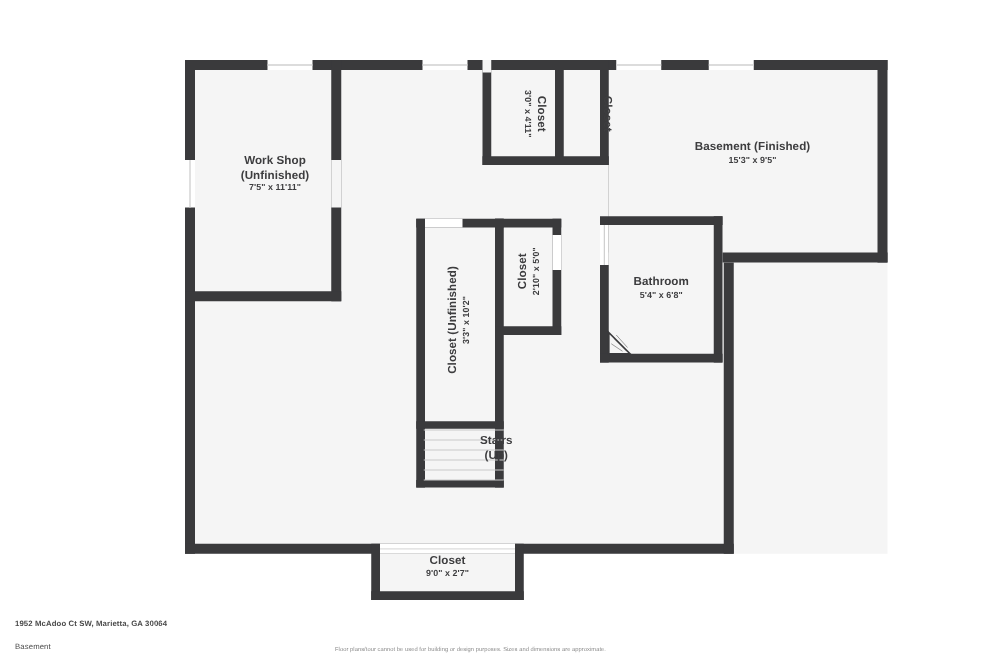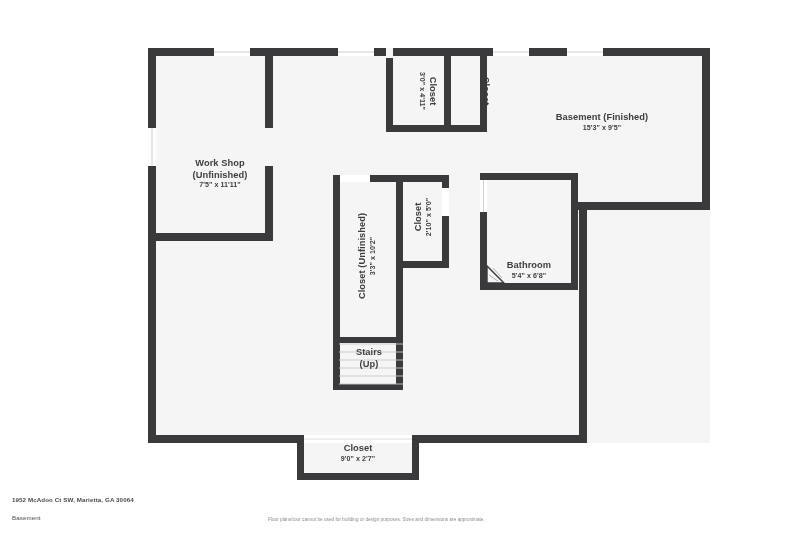--- a/index.html
+++ b/index.html
@@ -203,56 +203,56 @@
     <line x1="339" y1="344" x2="403" y2="344" stroke="#c9c9c9" stroke-width="0.9"></line>
     <line x1="339" y1="352" x2="403" y2="352" stroke="#c9c9c9" stroke-width="0.9"></line>
     <line x1="339" y1="360" x2="403" y2="360" stroke="#c9c9c9" stroke-width="0.9"></line>
     <line x1="339" y1="368" x2="403" y2="368" stroke="#c9c9c9" stroke-width="0.9"></line>
     <line x1="339" y1="376" x2="403" y2="376" stroke="#c9c9c9" stroke-width="0.9"></line>
     <line x1="339" y1="384" x2="403" y2="384" stroke="#c9c9c9" stroke-width="0.9"></line>
   </g>
 
 </svg>
 
-<div class="label" style="left:164px; top:123px; width:112px;margin-top:35px;">
+<div class="label" style="left:164px; top:123px; width:112px;">
   <span class="name">Work Shop</span>
   <span class="name">(Unfinished)</span>
   <span class="dim">7'5" x 11'11"</span>
 </div>
 
 <div class="label vert" style="left:376px; top:60px; width:62px; transform:rotate(90deg) translate(0,0); transform-origin:31px 31px;">
   <span class="name">Closet</span>
   <span class="dim">3'0" x 4'11"</span>
 </div>
 
 <div class="label vert" style="left:433px; top:62px; width:58px; transform:rotate(90deg); transform-origin:29px 29px;">
   <span class="name">Closet</span>
 </div>
 
 <div class="label" style="left:520px; top:112px; width:164px;text-align:center;">
   <span class="name">Basement (Finished)</span>
   <span class="dim">15'3" x 9'5"</span>
 </div>
 
-<div class="label" style="left:485px; top:220px; width:88px;margin-top:40px;">
+<div class="label" style="left:485px; top:220px; width:88px;">
   <span class="name">Bathroom</span>
   <span class="dim">5'4" x 6'8"</span>
 </div>
 
 <div class="label vert" style="left:312px; top:245px; width:112px; transform:rotate(-90deg); transform-origin:56px 11px;">
   <span class="name">Closet (Unfinished)</span>
   <span class="dim">3'3" x 10'2"</span>
 </div>
 
 <div class="label vert" style="left:393px; top:206px; width:62px; transform:rotate(-90deg); transform-origin:31px 11px;">
   <span class="name">Closet</span>
   <span class="dim">2'10" x 5'0"</span>
 </div>
 
-<div class="label" style="left:340px; top:347px; width:58px;">
+<div class="label" style="left:340px; top:347px; width:58px;padding-left:28px;">
   <span class="name">Stairs</span>
   <span class="name">(Up)</span>
 </div>
 
 <div class="label" style="left:305px; top:443px; width:106px;">
   <span class="name">Closet</span>
   <span class="dim">9'0" x 2'7"</span>
 </div>
 
 <div class="footer">

